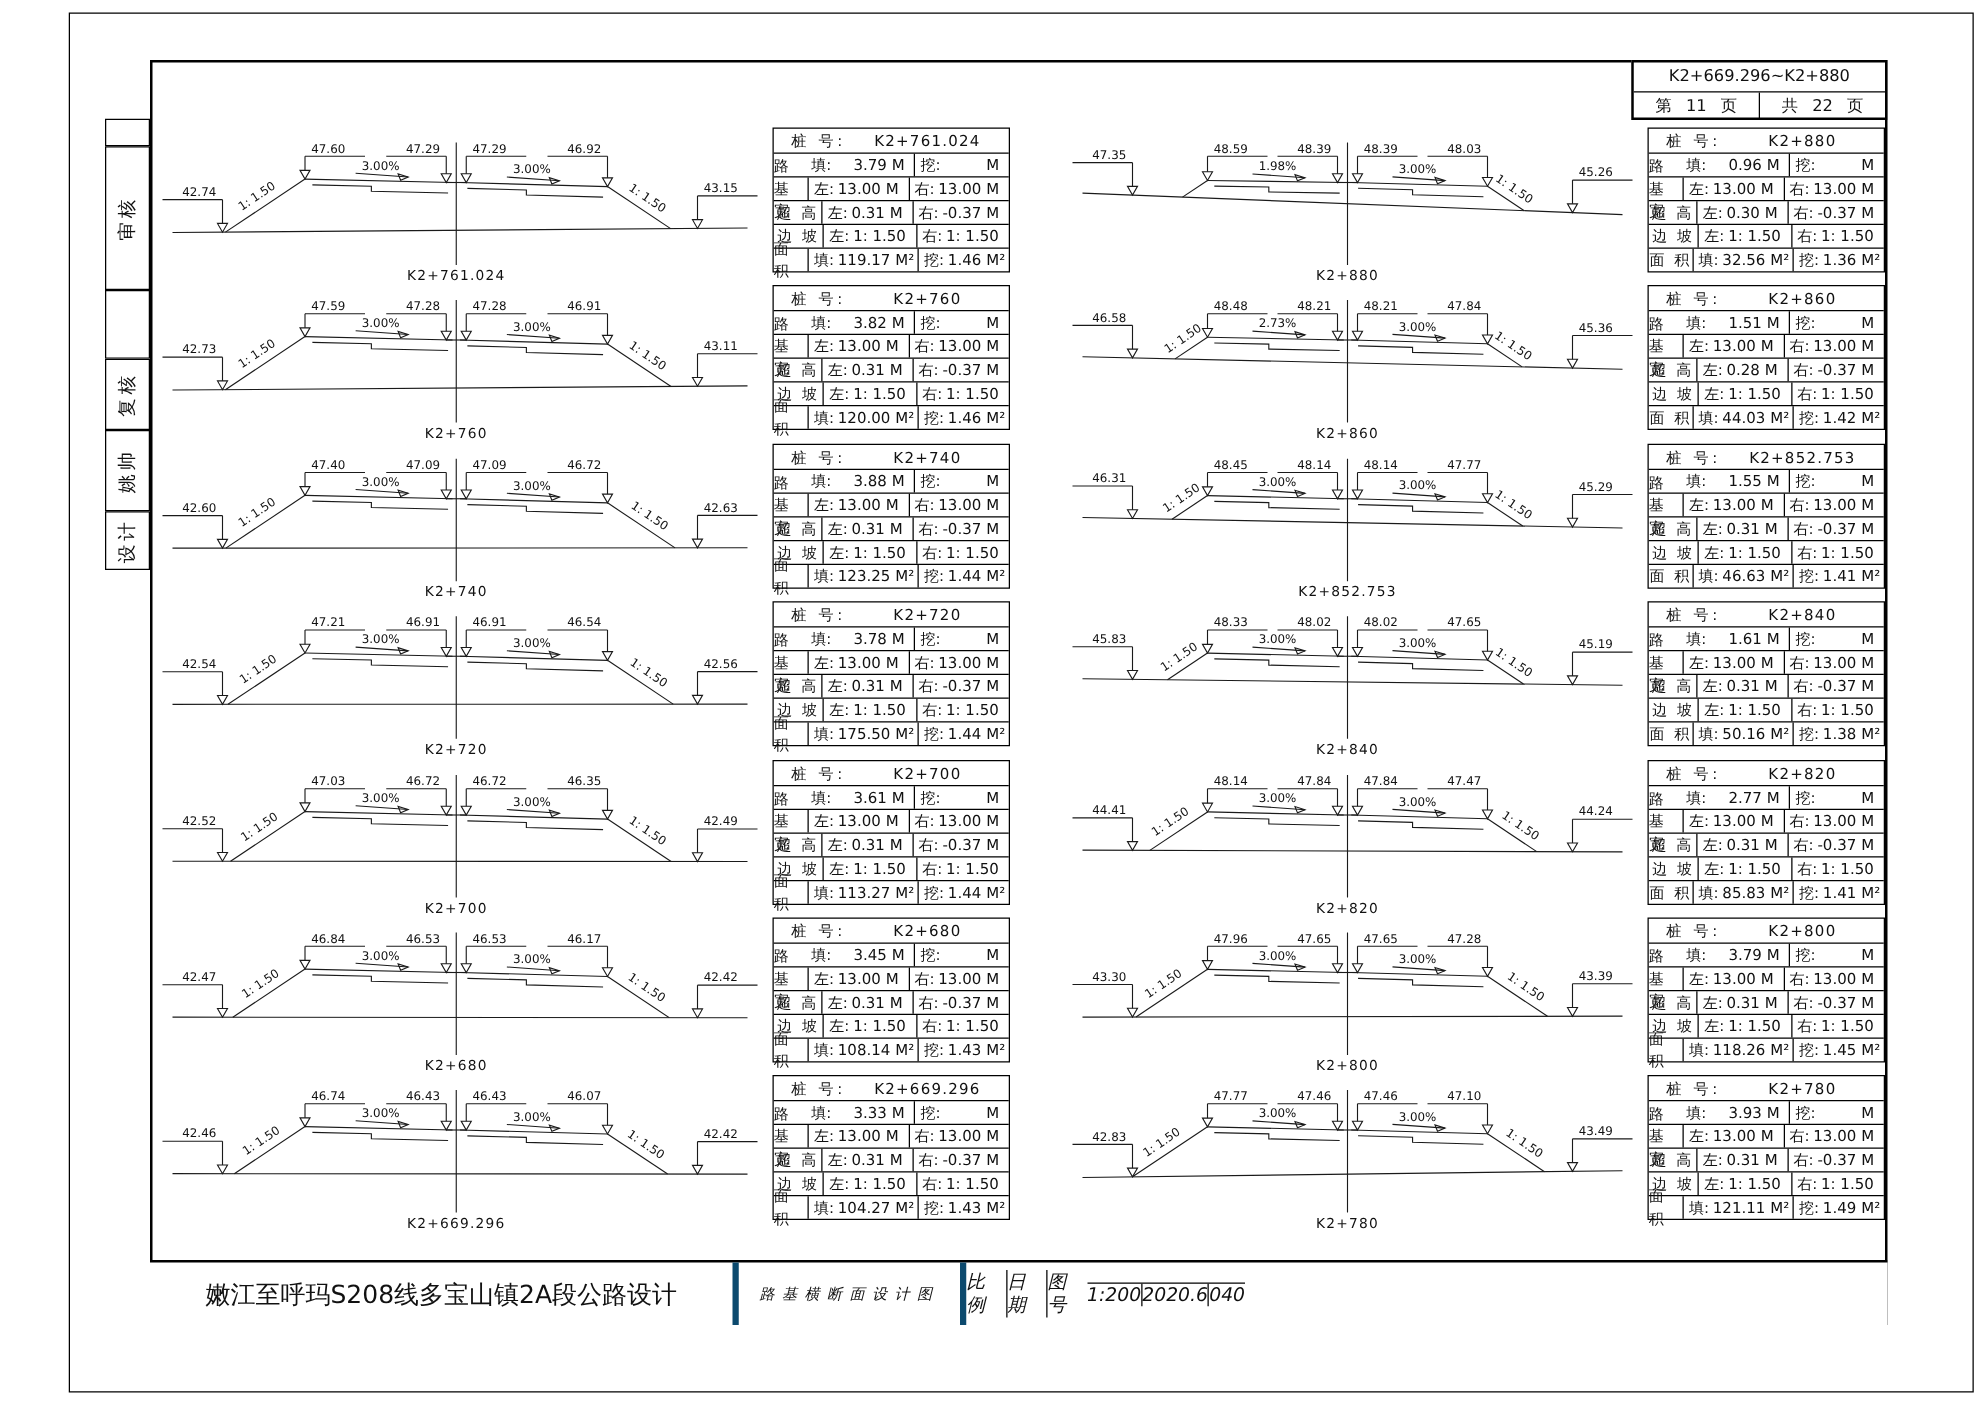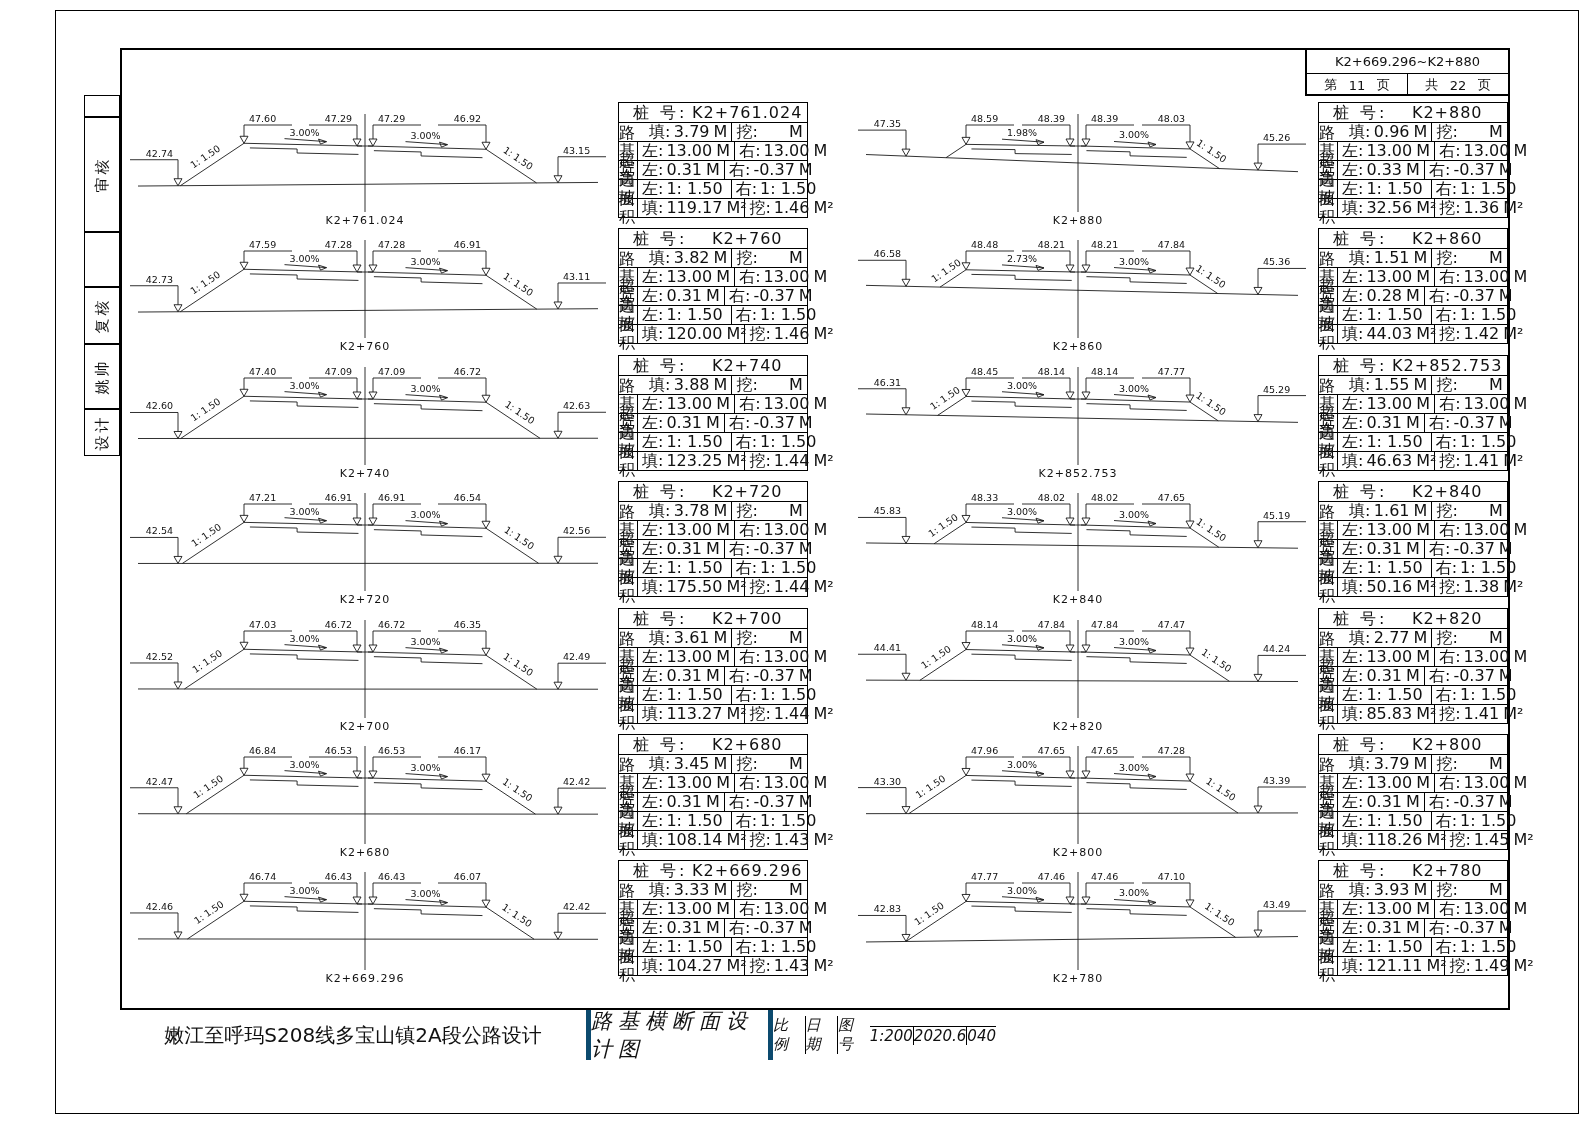--- a/index.html
+++ b/index.html
@@ -15,39 +15,39 @@
   .pagebox{position:absolute;left:1305px;top:48px;width:205px;height:48px;border:2px solid #000;box-sizing:border-box;background:#fff;font-size:13px;}
   .pagebox .r1{height:23px;border-bottom:1px solid #000;display:flex;align-items:center;justify-content:center;}
   .pagebox .r2{height:22px;display:flex;}
   .pagebox .r2 .c{flex:1;display:flex;align-items:center;justify-content:space-evenly;padding:0 6px;}
   .pagebox .r2 .c+.c{border-left:1px solid #000;}
   
   svg.xsec{position:absolute;overflow:visible;}
   svg.xsec line, svg.xsec path, svg.xsec polyline{stroke:#1a1a1a;stroke-width:0.9;fill:none;}
   svg.xsec text{font-family:"DejaVu Sans","Liberation Sans",sans-serif;fill:#111;}
   
-  .cad-table{position:absolute;width:190px;border:1.5px solid #000;background:#fff;font-size:16px;box-sizing:border-box;}
+  .cad-table{position:absolute;width:190px;border:1.5px solid #000;background:#fff;font-size:12px;box-sizing:border-box;}
   .ct-row{display:flex;height:19px;line-height:18px;border-top:1px solid #000;box-sizing:border-box;}
   .ct-row:first-child{border-top:none;}
   .ct-row .th{padding-left:14px;letter-spacing:3px;display:flex;align-items:center;}
   .ct-row .tv{flex:1;display:flex;align-items:center;justify-content:center;letter-spacing:1px;}
   .hd{width:42px;border-right:1px solid #000;display:flex;align-items:center;justify-content:center;letter-spacing:2px;box-sizing:border-box;}
   .cl{flex:1.18;display:flex;align-items:center;padding:0 4px;border-right:1px solid #000;box-sizing:border-box;}
   .cr{flex:1;display:flex;align-items:center;padding:0 4px;box-sizing:border-box;}
   .cl2{flex:1.18;display:flex;align-items:center;padding:0 4px 0 30px;border-right:1px solid #000;box-sizing:border-box;}
   .lab{margin-right:3px;white-space:nowrap;}
   .num{flex:1;text-align:right;margin-right:4px;white-space:nowrap;}
   .unit{width:14px;text-align:left;white-space:nowrap;}
   
   .tblock{position:absolute;left:120px;top:1008px;width:1390px;height:52px;border-top:2px solid #000;display:flex;box-sizing:border-box;background:#fff;}
   .tb-cell{display:flex;align-items:center;justify-content:center;box-sizing:border-box;}
   .tb-cell+.tb-cell{border-left:5px solid #0c4a6e;font-style:italic;}
   .tb-company{width:272px;font-size:19px;letter-spacing:1px;}
   .tb-project{width:466px;font-size:20px;}
-  .tb-name{width:182px;font-size:21px;letter-spacing:6px;}
+  .tb-name{width:182px;font-size:12px;letter-spacing:6px;}
   .tb-sdf{width:228px;display:flex;flex-direction:row;}
   .sdf-row{display:flex;flex:1;}
   .sdf-row+.sdf-row{border-top:1px solid #000;}
   .sdf-c{flex:1;display:flex;align-items:center;justify-content:center;font-size:15px;box-sizing:border-box;}
   .sdf-c+.sdf-c{border-left:1px solid #000;}
   .sdf-row.hdr .sdf-c{letter-spacing:3px;}
   .tb-inst{width:242px;font-size:19px;letter-spacing:1px;}
 </style>
 </head>
 <body>
@@ -942,21 +942,21 @@
           <div class="cr">
             <span class="lab">右:</span>
             <span class="num">13.00</span>
             <span class="unit">M</span>
           </div>
         </div>
         <div class="ct-row">
           <div class="hd">超 高</div>
           <div class="cl">
             <span class="lab">左:</span>
-            <span class="num">0.33</span>
+            <span class="num">0.30</span>
             <span class="unit">M</span>
           </div>
           <div class="cr">
             <span class="lab">右:</span>
             <span class="num">-0.37</span>
             <span class="unit">M</span>
           </div>
         </div>
         <div class="ct-row">
           <div class="hd">边 坡</div>

